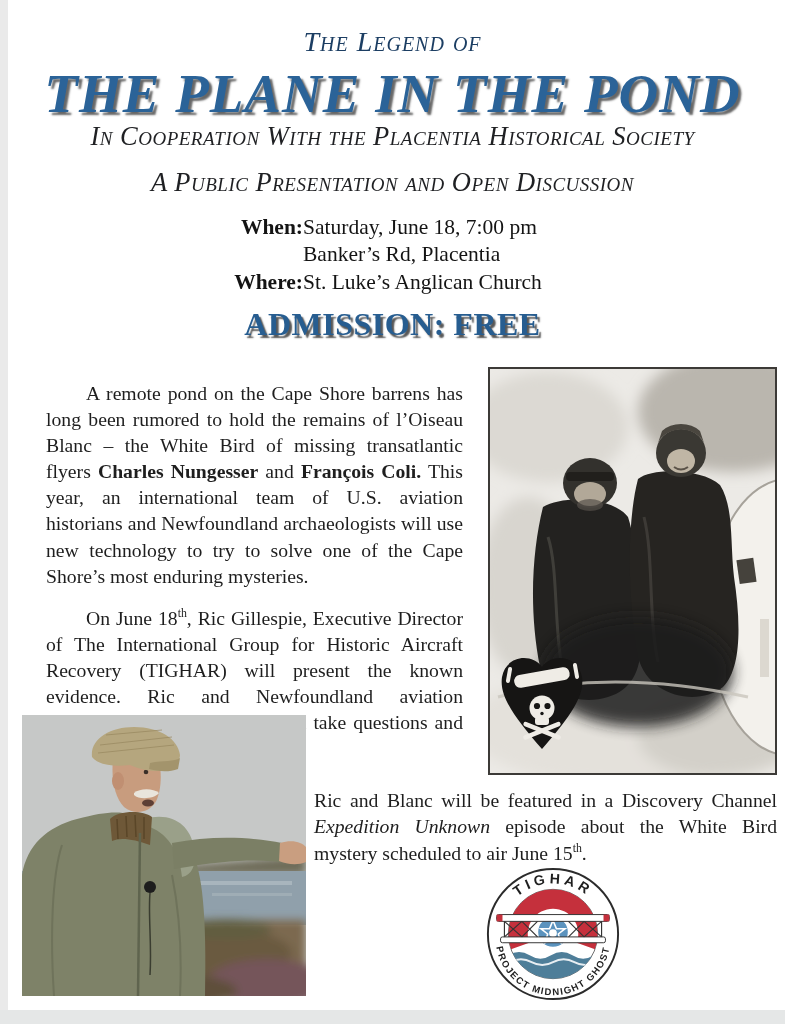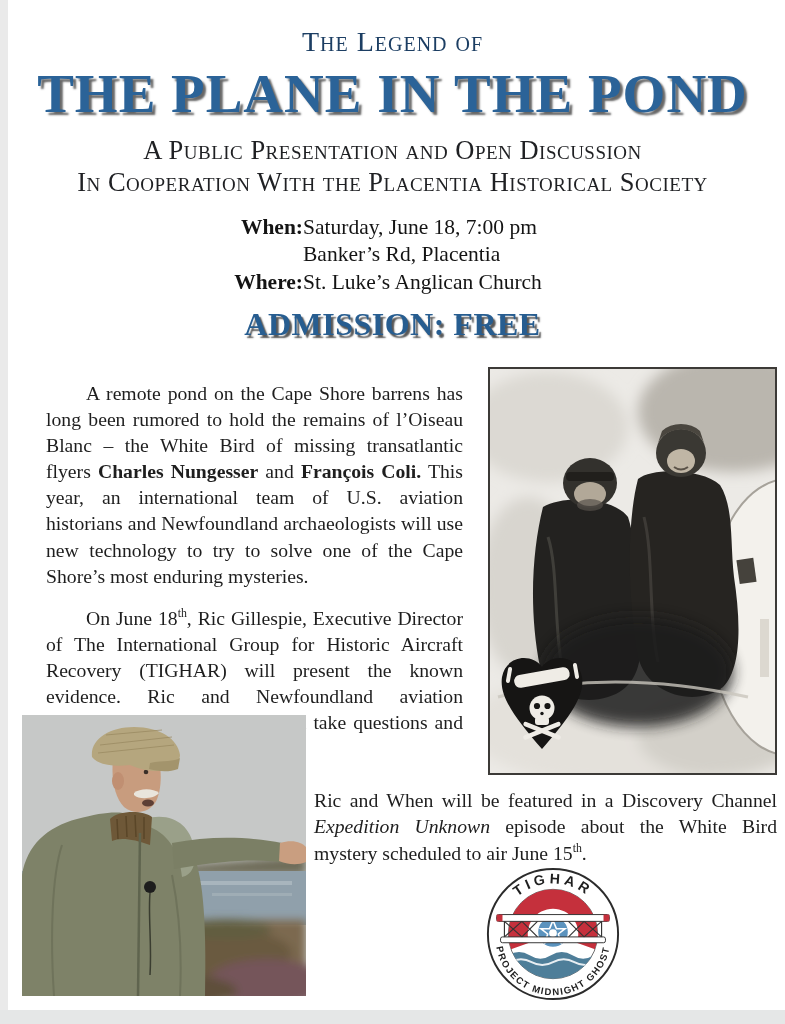--- a/index.html
+++ b/index.html
@@ -1,21 +1,21 @@
 <!DOCTYPE html>
 <html><head>
 <meta charset="utf-8">
 <style>
   html,body{margin:0;padding:0;background:#dfe1e1;}
   .page{position:relative;width:785px;height:1024px;background:#fff;overflow:hidden;
         font-family:"Liberation Serif", serif;color:#1e1e1e;}
   .edge-left{position:absolute;left:0;top:0;width:8px;height:1010px;background:#eaeaea;}
   .edge-bottom{position:absolute;left:0;top:1010px;width:785px;height:14px;background:#e5e7e7;}
 
-  .header{position:absolute;left:8px;top:0;width:769px;text-align:center;}
+  .header{position:absolute;left:8px;top:0;width:769px;text-align:center;font-style:italic;}
   .overline{margin-top:26px;font-variant:small-caps;font-size:28px;letter-spacing:1px;color:#1c3e63;}
   .title-main{margin-top:8px;font-size:55px;font-weight:bold;letter-spacing:1px;line-height:1.0;
               color:#2b6398;text-shadow:3px 3px 2px rgba(45,45,45,0.72);text-align:center;}
   .subtitle{font-variant:small-caps;font-size:26.5px;line-height:31.5px;color:#1f2023;letter-spacing:0.5px;}
   .subtitle.first{margin-top:14px;}
 
   .whenwhere{position:absolute;left:208px;top:214px;font-size:21.5px;line-height:27.3px;color:#141414;}
   .ww-row{display:flex;}
   .ww-label{width:95px;text-align:right;font-weight:bold;margin-right:0;}
   .ww-value{text-align:center;}
@@ -40,22 +40,22 @@
 </style>
 </head>
 <body>
 
 <div class="page">
   <div class="edge-left"></div>
 
   <div class="header">
     <div class="overline">The Legend of</div>
     <div class="title-main">THE PLANE IN THE POND</div>
+    <div class="subtitle">In Cooperation With the Placentia Historical Society</div>
     <div class="subtitle first">A Public Presentation and Open Discussion</div>
-    <div class="subtitle">In Cooperation With the Placentia Historical Society</div>
   </div>
 
   <div class="whenwhere">
     <div class="ww-row">
       <span class="ww-label">When:</span>
       <span class="ww-value">Saturday, June 18, 7:00 pm</span>
     </div>
     <div class="ww-row">
       <span class="ww-label"></span>
       <span class="ww-value">Banker’s Rd, Placentia</span>
@@ -179,21 +179,21 @@
           <circle cx="128" cy="172" r="6" fill="#1d1d1d"></circle>
           <path d="M 128 178 C 126 200 130 230 128 260" stroke="#3a3d30" stroke-width="1.5" fill="none"></path>
           <path d="M 118 118 L 116 281" stroke="#5f644e" stroke-width="2.5"></path>
           <path d="M 40 130 C 30 160 28 220 32 281 M 150 160 C 158 200 160 240 158 281" stroke="#6b6f58" stroke-width="2" fill="none" opacity="0.8"></path>
         </g>
       </g>
     </svg>
   </div>
 
   <div class="para3">
-    <p><span>Ric and When will be featured in a Discovery Channel </span><i>Expedition Unknown</i><span> episode about the White Bird mystery scheduled to air June 15</span><span class="sup">th</span><span>.</span></p>
+    <p><span>Ric and Blanc will be featured in a Discovery Channel </span><i>Expedition Unknown</i><span> episode about the White Bird mystery scheduled to air June 15</span><span class="sup">th</span><span>.</span></p>
   </div>
 
   <div class="logo">
     <svg width="136" height="136" viewBox="0 0 140 140">
       <defs>
         <path id="tp-top" d="M 14 74 A 56 56 0 0 1 126 74"></path>
         <path id="tp-bot" d="M 11 74 A 59 59 0 0 0 129 74"></path>
         <clipPath id="disc">
             <circle cx="70" cy="70" r="46"></circle>
           </clipPath>

